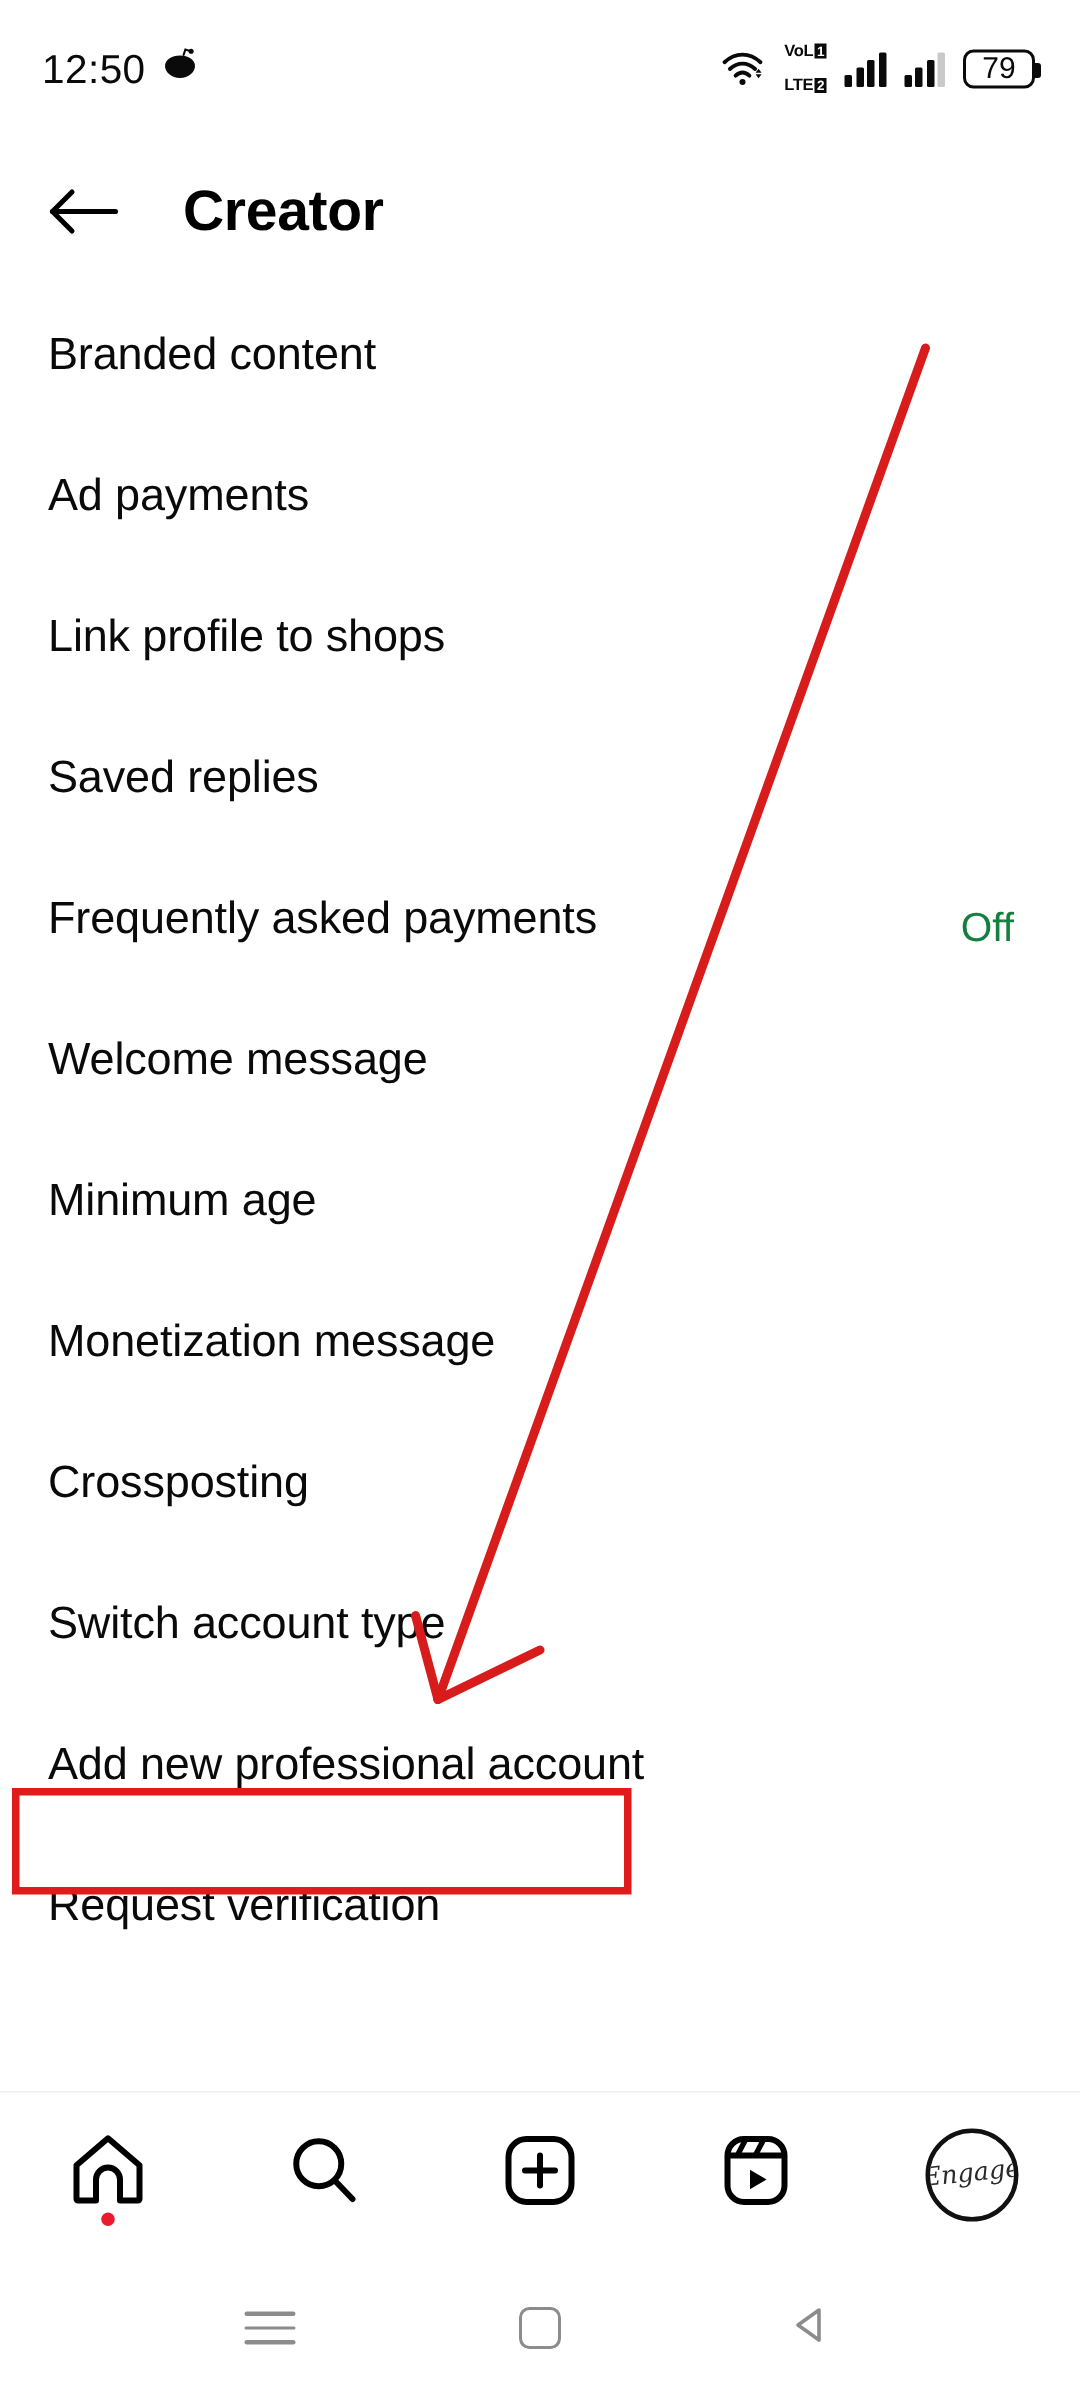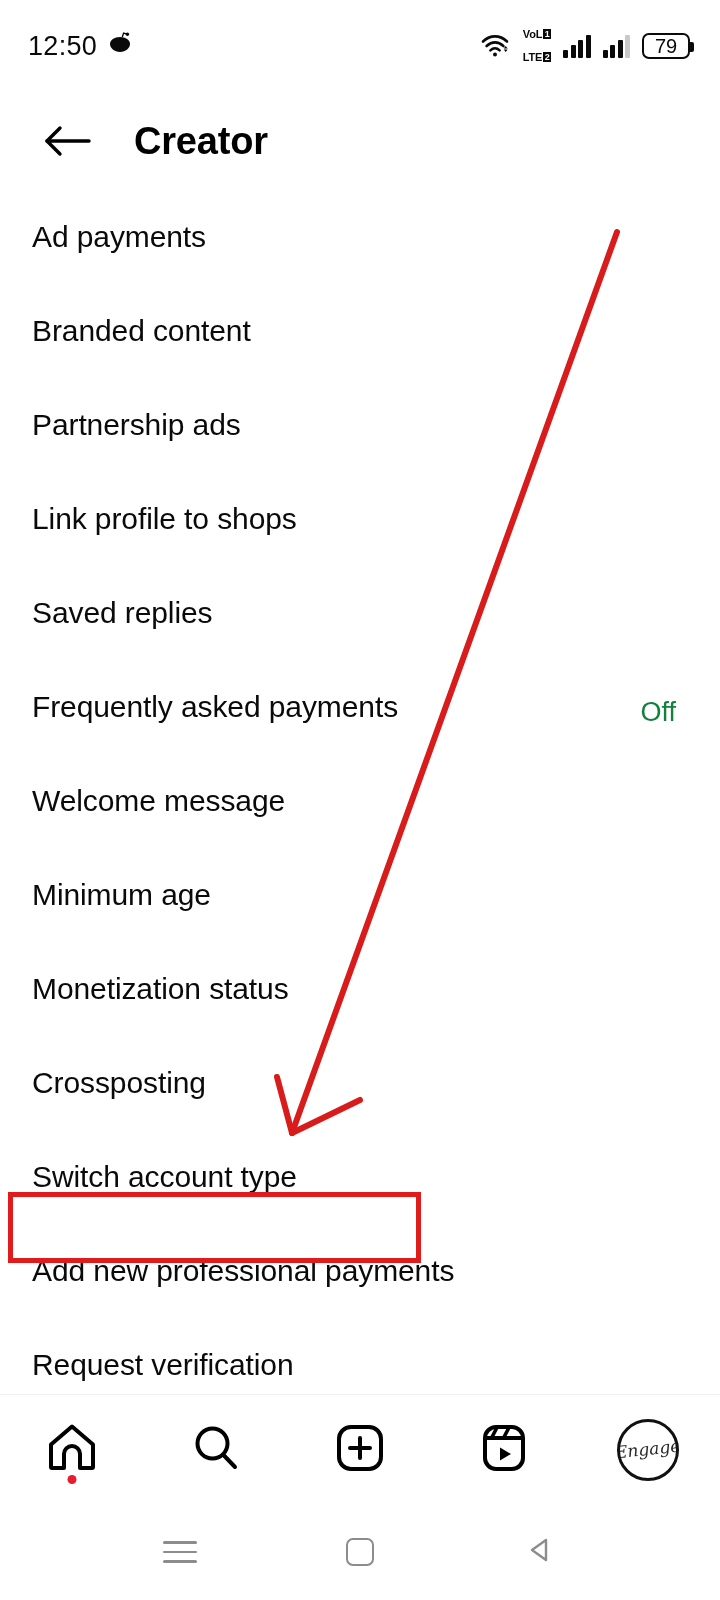--- a/index.html
+++ b/index.html
@@ -51,21 +51,21 @@
   }
   .ic-batt:after {
     content:""; position:absolute; right:-6px; top:7px;
     width:4px; height:10px; background:#0a0a0a; border-radius:0 2px 2px 0;
   }
   .batt-num { font-size:20px; font-weight:400; color:#0a0a0a; line-height:1; }
 
   
   #appbar {
     position:absolute; left:0; top:92px; width:720px; height:98px;
-    display:flex; align-items:center;padding-left:12px;
+    display:flex; align-items:center;
   }
   #back-btn {
     width:76px; height:76px; margin-left:18px;
     display:flex; align-items:center; justify-content:center;
   }
   #page-title {
     font-size:38px; font-weight:700; color:#000; margin-left:28px;
     letter-spacing:-.2px;
   }
 
@@ -186,29 +186,25 @@
       <svg width="50" height="36" viewBox="0 0 50 36" aria-hidden="true">
         <path d="M46 18H4" stroke="#000" stroke-width="3.4" stroke-linecap="round"></path>
         <path d="M17 5 4 18l13 13" stroke="#000" stroke-width="3.4" fill="none" stroke-linecap="round" stroke-linejoin="round"></path>
       </svg>
     </div>
     <div id="page-title">Creator</div>
   </div>
 
   <div id="list">
     <div class="row">
+      <span class="row-label">Branded content</span>
+      <span class="row-value"></span>
+    </div>
+    <div class="row">
       <span class="row-label">Ad payments</span>
-      <span class="row-value"></span>
-    </div>
-    <div class="row">
-      <span class="row-label">Branded content</span>
-      <span class="row-value"></span>
-    </div>
-    <div class="row">
-      <span class="row-label">Partnership ads</span>
       <span class="row-value"></span>
     </div>
     <div class="row">
       <span class="row-label">Link profile to shops</span>
       <span class="row-value"></span>
     </div>
     <div class="row">
       <span class="row-label">Saved replies</span>
       <span class="row-value"></span>
     </div>
@@ -218,33 +214,33 @@
     </div>
     <div class="row">
       <span class="row-label">Welcome message</span>
       <span class="row-value"></span>
     </div>
     <div class="row">
       <span class="row-label">Minimum age</span>
       <span class="row-value"></span>
     </div>
     <div class="row">
-      <span class="row-label">Monetization status</span>
+      <span class="row-label">Monetization message</span>
       <span class="row-value"></span>
     </div>
     <div class="row">
       <span class="row-label">Crossposting</span>
       <span class="row-value"></span>
     </div>
     <div class="row">
       <span class="row-label">Switch account type</span>
       <span class="row-value"></span>
     </div>
     <div class="row">
-      <span class="row-label">Add new professional payments</span>
+      <span class="row-label">Add new professional account</span>
       <span class="row-value"></span>
     </div>
     <div class="row">
       <span class="row-label">Request verification</span>
       <span class="row-value"></span>
     </div>
   </div>
 
   <svg id="annot" viewBox="0 0 720 1600">
     <g stroke="#d81b1b" stroke-width="6" fill="none" stroke-linecap="round">

